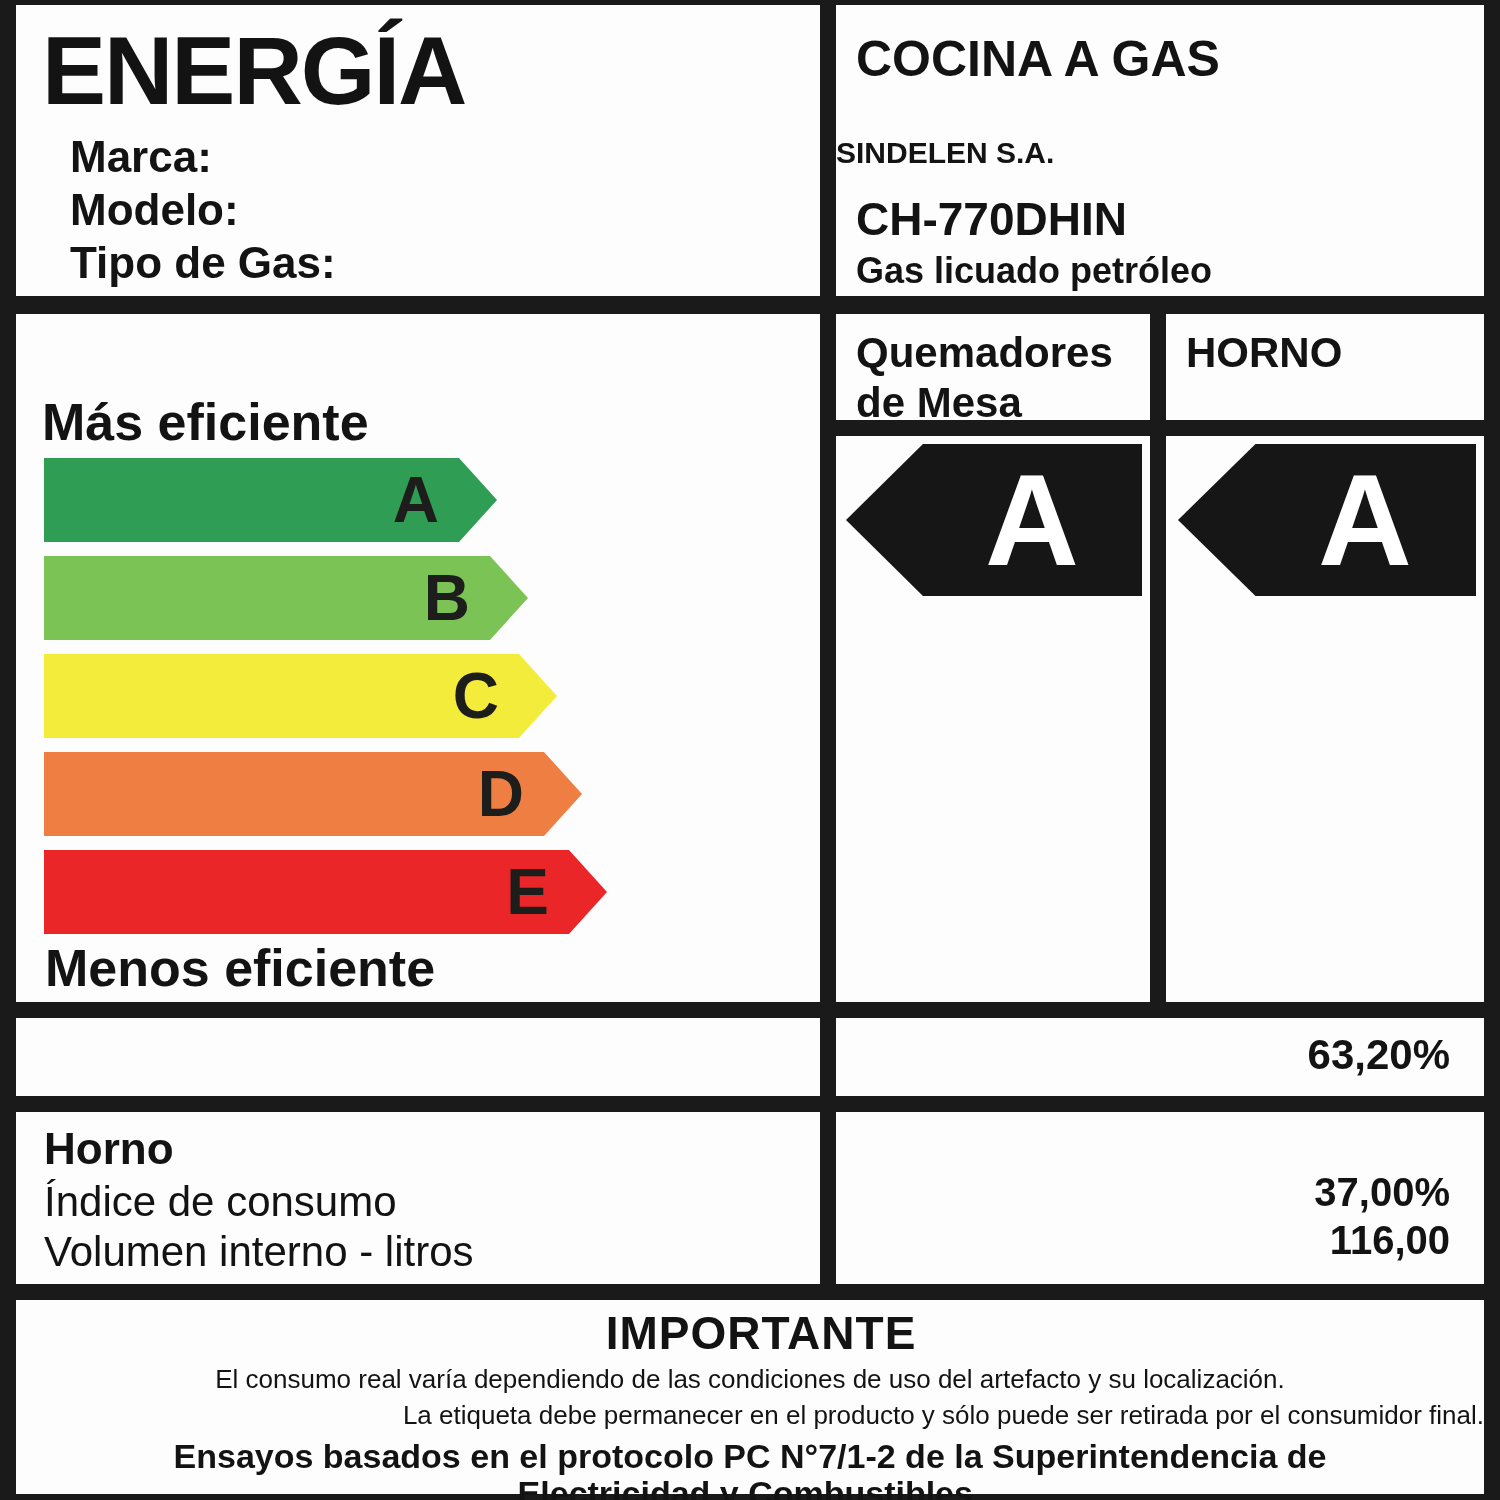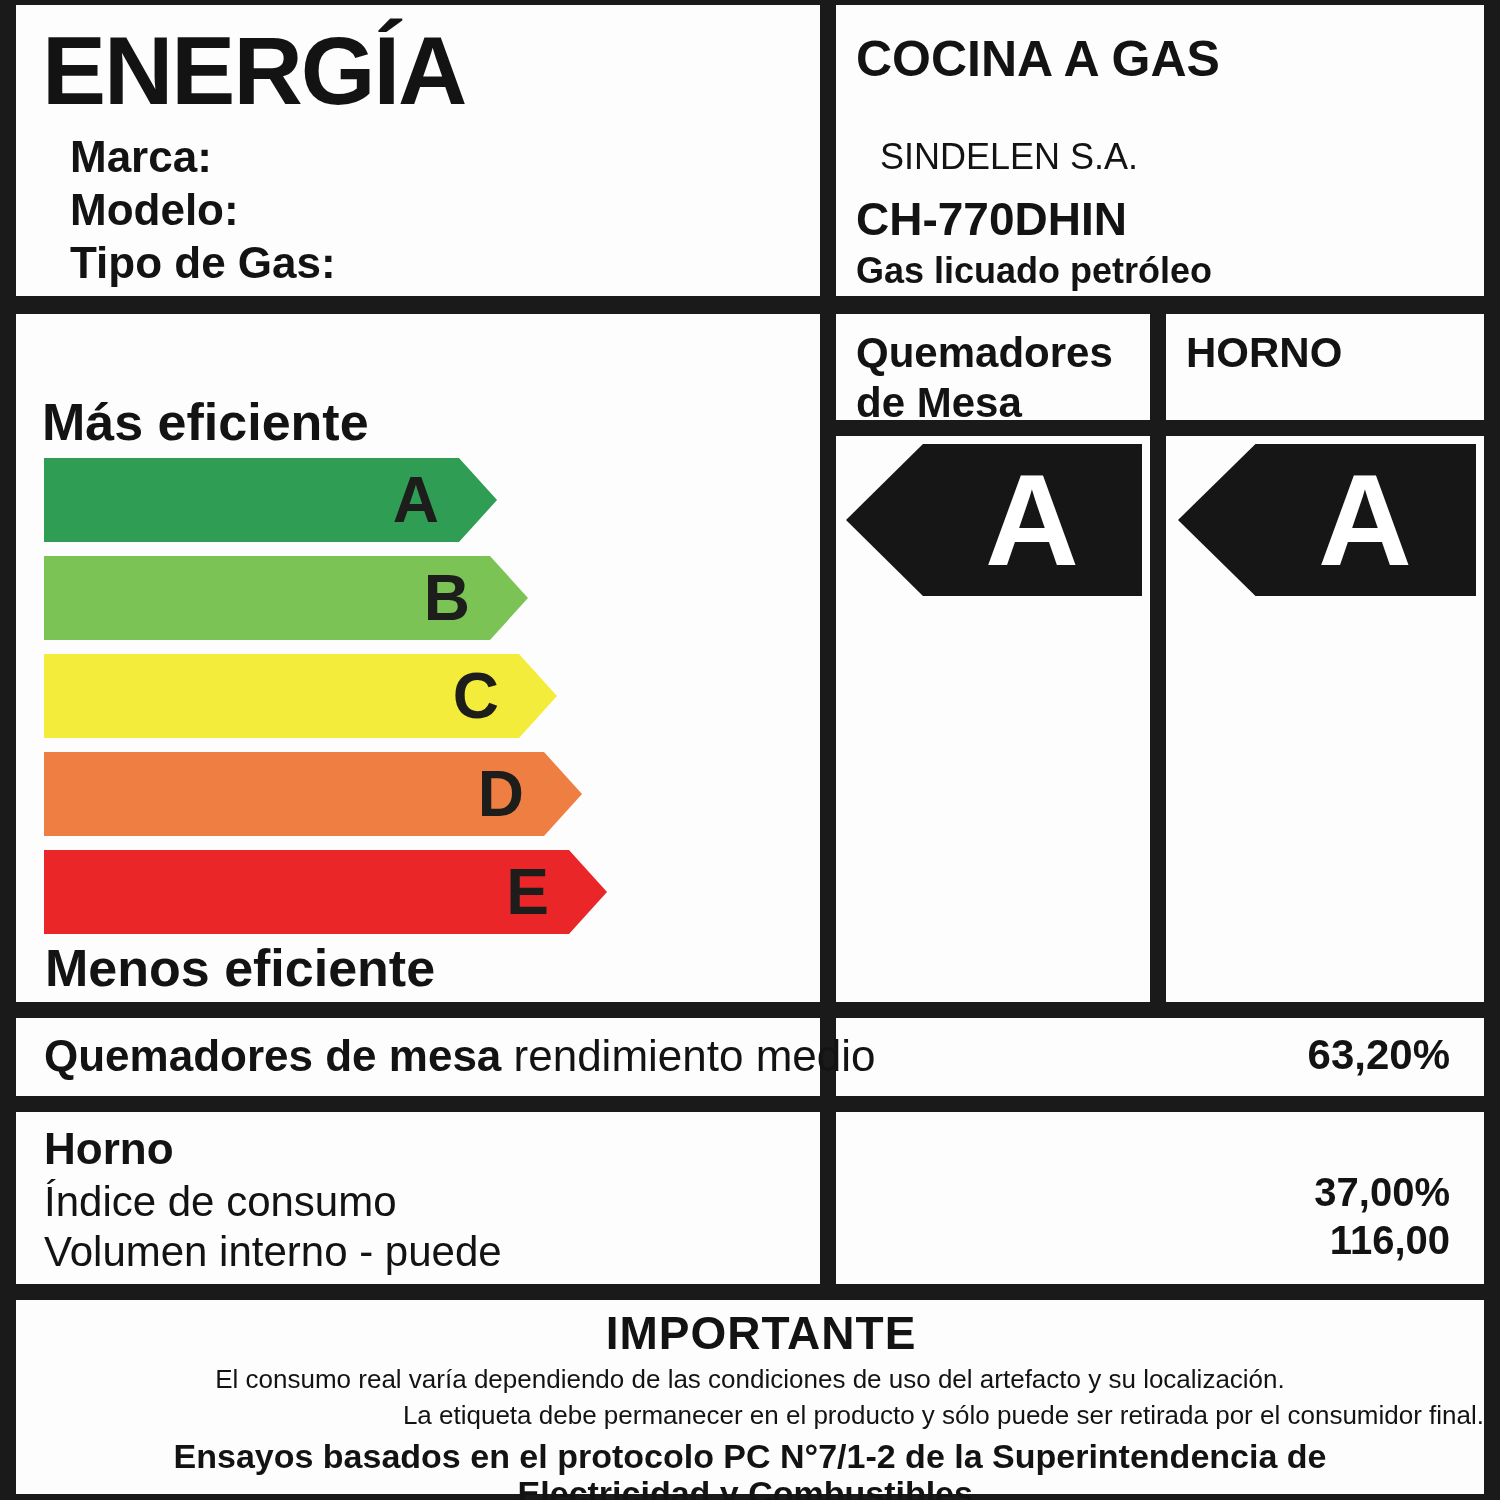--- a/index.html
+++ b/index.html
@@ -27,21 +27,21 @@
   .v2{left:1150px;top:314px;width:16px;height:704px;}
 
   .abs{position:absolute;}
 
   
   .energy-title{left:42px;top:16px;font-size:96px;font-weight:bold;letter-spacing:-2px;}
   .fields{left:42px;top:130px;font-size:44px;font-weight:bold;line-height:53px;margin-left:28px;}
 
   
   .product-type{left:856px;top:30px;font-size:50px;font-weight:bold;}
-  .manufacturer{left:880px;top:136px;font-size:36px;font-weight:normal;}
+  .manufacturer{left:836px;top:136px;font-size:30px;font-weight:bold;}
   .model{left:856px;top:192px;font-size:46px;font-weight:bold;}
   .gas-type{left:856px;top:250px;font-size:36px;font-weight:bold;}
 
   
   .more-eff{left:42px;top:392px;font-size:52px;font-weight:bold;}
   .less-eff{left:45px;top:938px;font-size:52px;font-weight:bold;}
   .garrow{
     position:absolute;left:44px;height:84px;
     clip-path:polygon(0 0, calc(100% - 38px) 0, 100% 50%, calc(100% - 38px) 100%, 0 100%);
     display:flex;align-items:center;justify-content:flex-end;
@@ -140,28 +140,25 @@
   <div class="abs col-header hdr1">Quemadores de Mesa</div>
   <div class="abs col-header hdr2">HORNO</div>
 
   <div class="rarrow ra1">
     <span class="rl">A</span>
   </div>
   <div class="rarrow ra2">
     <span class="rl">A</span>
   </div>
 
-  <div class="abs row1-label">
-    <b>Quemadores de mesa</b><span> rendimiento medio</span>
-  </div>
   <div class="abs row1-value">63,20%</div>
 
   <div class="abs row2-title">Horno</div>
   <div class="abs row2-line2">Índice de consumo</div>
-  <div class="abs row2-line3">Volumen interno - puede</div>
+  <div class="abs row2-line3">Volumen interno - litros</div>
   <div class="abs row2-values">
     <div>37,00%</div>
     <div>116,00</div>
   </div>
 
   <div class="abs imp-title">IMPORTANTE</div>
   <div class="abs disc1">El consumo real varía dependiendo de las condiciones de uso del artefacto y su localización.</div>
   <div class="abs disc2">La etiqueta debe permanecer en el producto y sólo puede ser retirada por el consumidor final.</div>
   <div class="abs protocol">Ensayos basados en el protocolo PC N°7/1-2 de la Superintendencia de Electricidad y Combustibles.</div>
 

